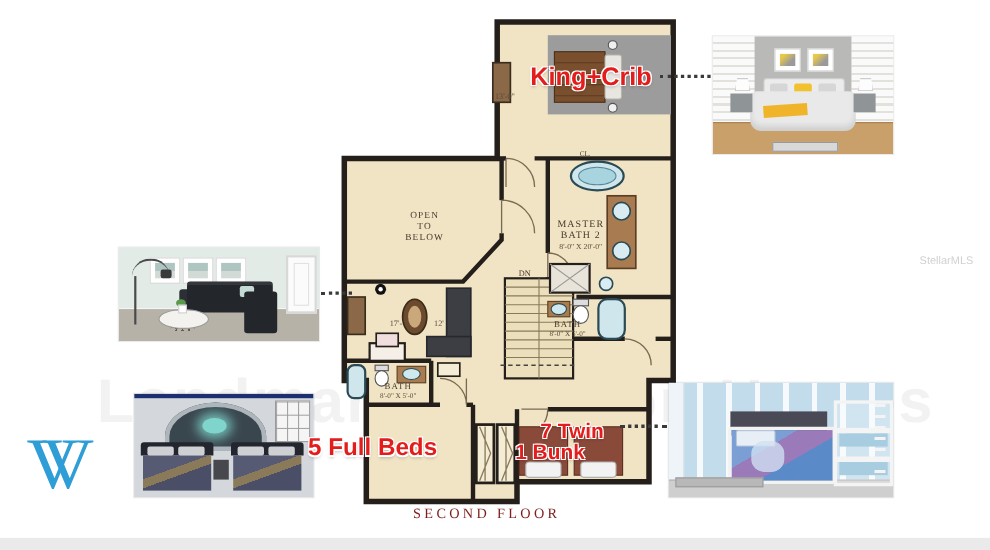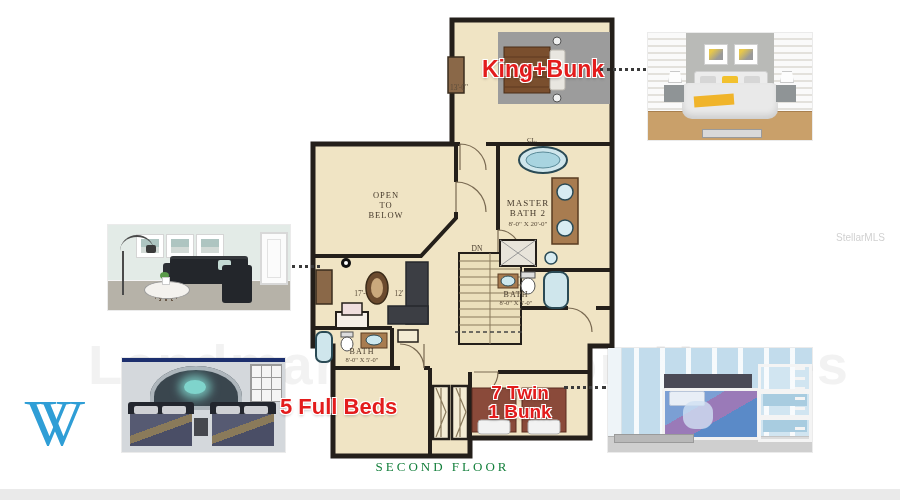--- a/index.html
+++ b/index.html
@@ -12,30 +12,30 @@
              color:rgba(130,130,130,0.10);letter-spacing:2px;white-space:nowrap;}
   #wm-mls{left:836px;top:232px;font-size:10px;color:rgba(150,150,150,0.45);}
 
   
   .red-note{color:#e31c1c;font-weight:800;
     text-shadow:-1px -1px 0 #fff,1px -1px 0 #fff,-1px 1px 0 #fff,1px 1px 0 #fff,0 2px 3px rgba(0,0,0,.25);
     white-space:nowrap;}
   #note-king{left:482px;top:56px;font-size:23px;}
   #note-fullbeds{left:280px;top:394px;font-size:22px;}
   #note-twin{left:478px;top:382px;width:84px;text-align:center;font-size:19px;}
-  #note-bunk{left:478px;top:401px;width:84px;text-align:center;font-size:19px;}
+  #note-bunk{left:458px;top:401px;width:84px;text-align:center;font-size:19px;}
 
   .leader{border-top:3px dotted #3a3a3a;height:0;}
   #lead-king{left:600px;top:68px;width:46px;}
   #lead-living{left:292px;top:265px;width:28px;}
   #lead-bunk{left:564px;top:386px;width:42px;}
 
   
   #floor-title{left:350px;top:459px;width:185px;text-align:center;
-    font-family:"Liberation Serif",serif;font-size:13px;letter-spacing:3px;color:#15803d;}
+    font-family:"Liberation Serif",serif;font-size:13px;letter-spacing:3px;color:#7f1d1d;}
   #logo{left:24px;top:390px;width:80px;height:72px;color:#2f9ed6;
     font-family:"Liberation Serif",serif;font-size:66px;line-height:66px;}
   #logo .v2{position:absolute;left:14px;top:0;}
   #logo .v1{position:absolute;left:0;top:0;}
   #bottom-band{left:0;top:489px;width:900px;height:11px;background:#eaeaea;}
 
   
   .photo{box-shadow:0 0 0 1px rgba(0,0,0,0.08);overflow:hidden;}
   .cap{position:absolute;background:#d9d9d9;border:1px solid #9a9a9a;}
 
@@ -355,21 +355,21 @@
     <div class="abs bunk">
       <div class="rail" style="top:22px"></div>
       <div class="mat" style="top:27px"></div>
       <div class="rail" style="top:48px"></div>
       <div class="mat" style="top:53px"></div>
       <div class="ladder"></div>
     </div>
     <div class="cap" style="left:6px;top:86px;width:78px;height:7px;background:#b8b8b8"></div>
   </div>
 
-  <div class="abs red-note" id="note-king">King+Bunk</div>
+  <div class="abs red-note" id="note-king">King+Crib</div>
   <div class="abs red-note" id="note-fullbeds">5 Full Beds</div>
   <div class="abs red-note" id="note-twin">7 Twin</div>
   <div class="abs red-note" id="note-bunk">1 Bunk</div>
 
   <div class="abs leader" id="lead-king"></div>
   <div class="abs leader" id="lead-living"></div>
   <div class="abs leader" id="lead-bunk"></div>
 
   <div class="abs" id="floor-title">SECOND FLOOR</div>
   <div class="abs" id="logo">

